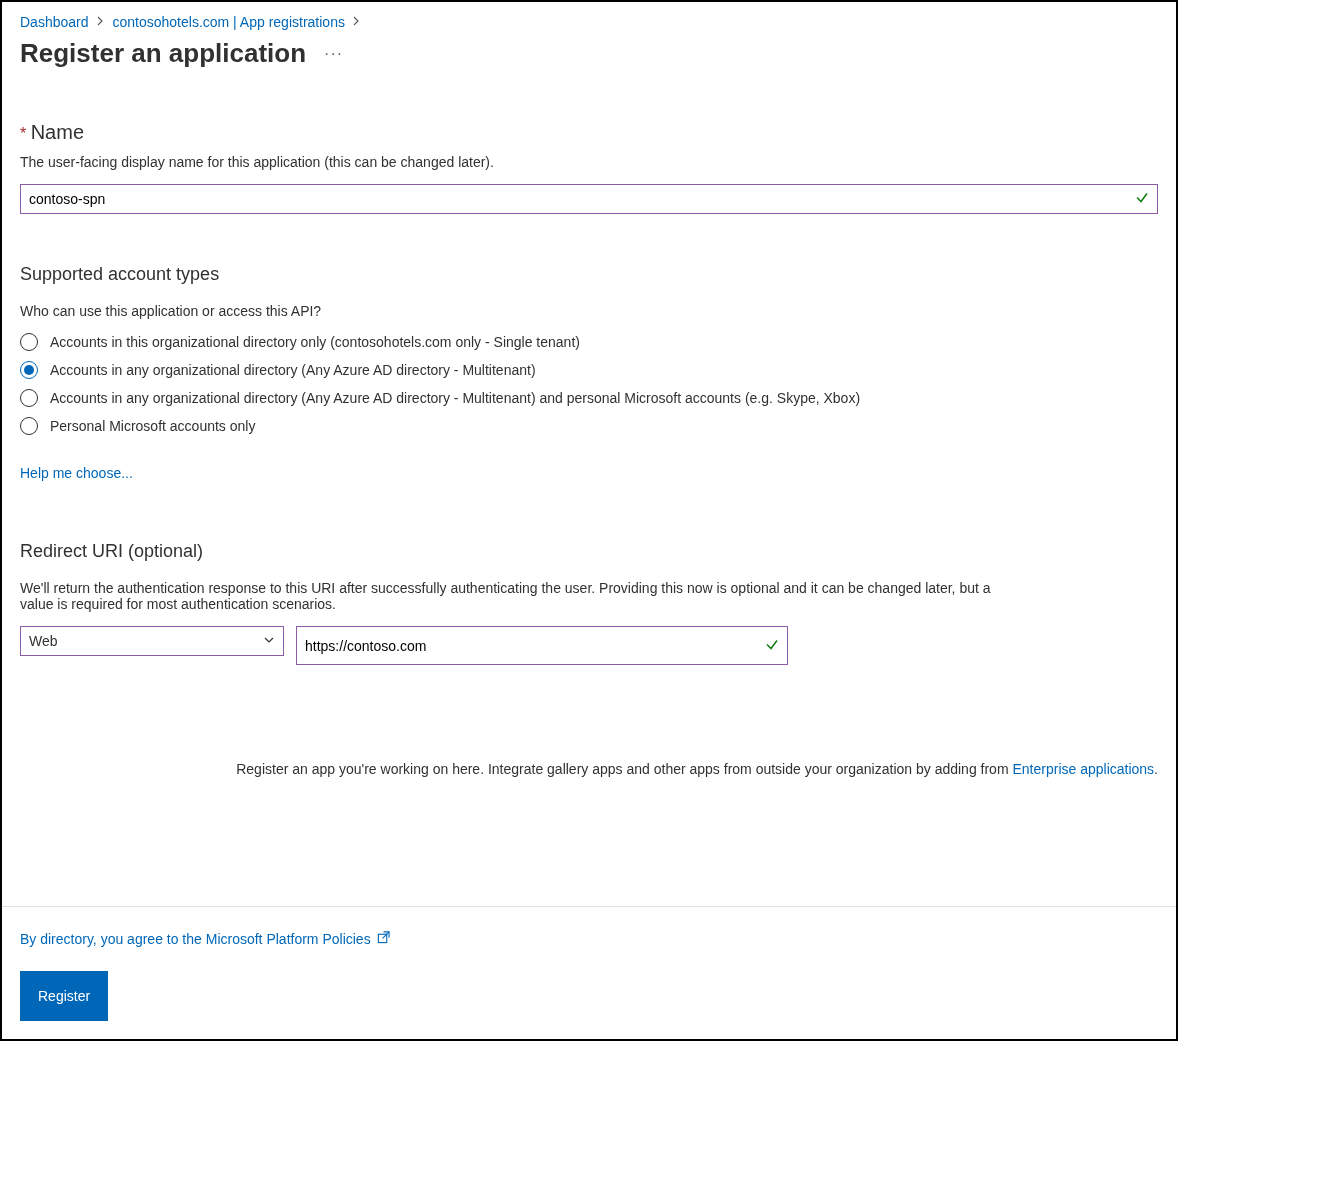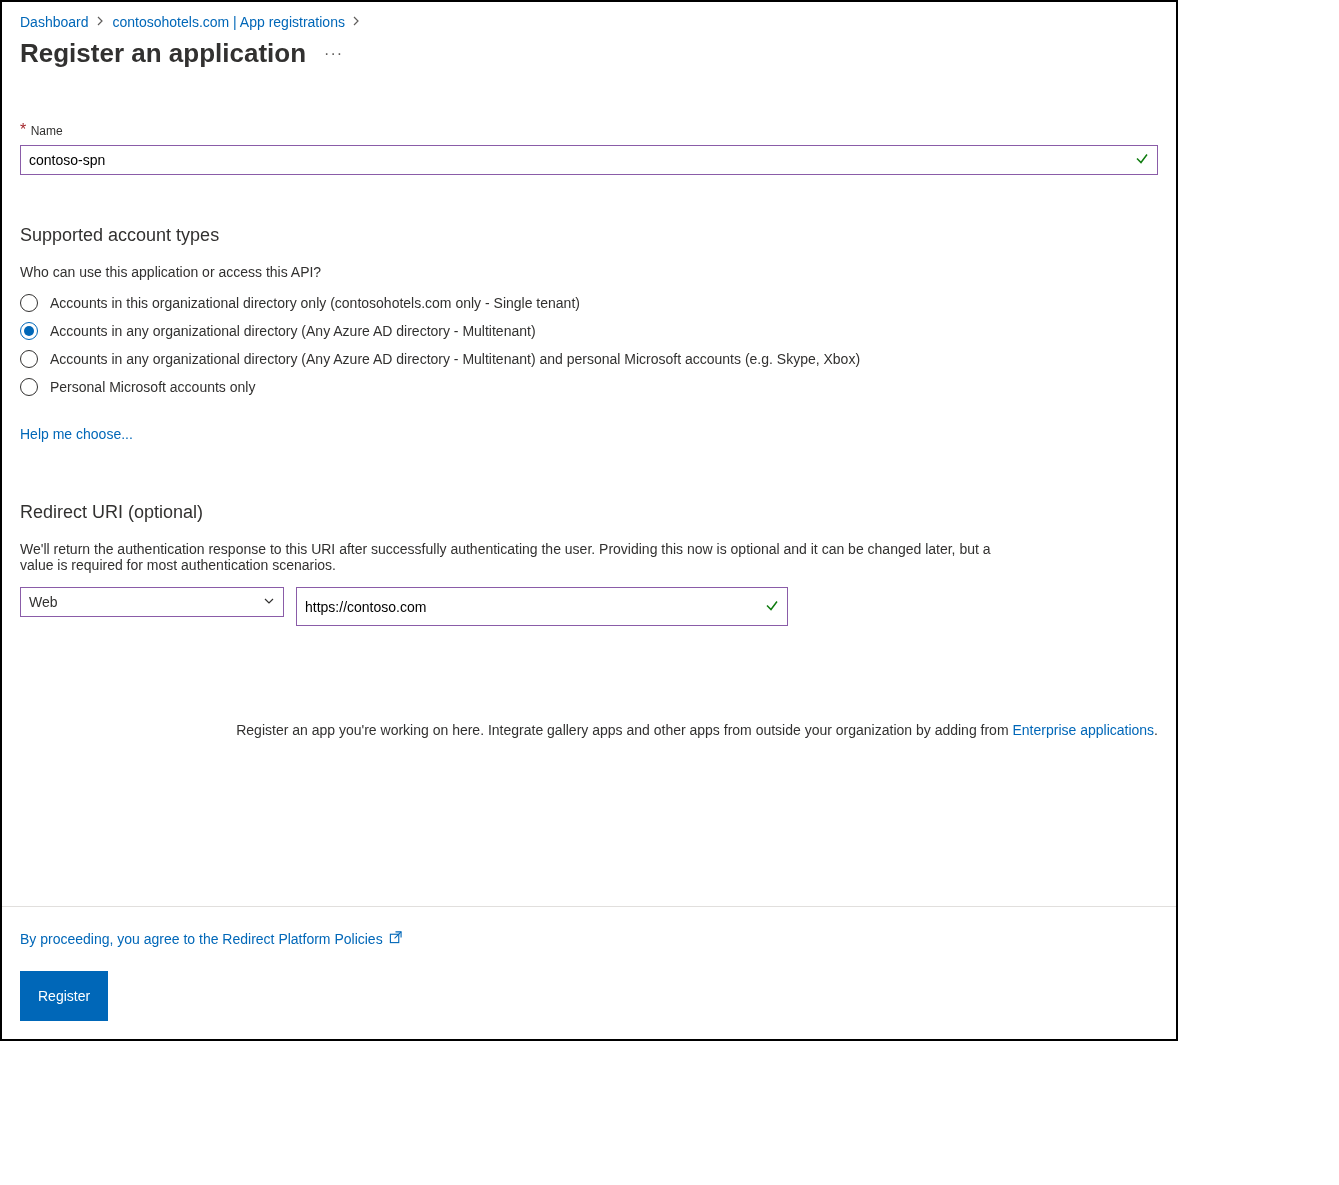--- a/index.html
+++ b/index.html
@@ -30,21 +30,21 @@
     font-size: 14px;
     margin-bottom: 8px;
   }
   .breadcrumb a { color: #0067b8; text-decoration: none; cursor: pointer; }
   .breadcrumb .chev { color: #605e5c; font-size: 12px; }
   .title-row { display: flex; align-items: center; gap: 18px; margin-bottom: 52px; }
   .title { font-size: 26px; font-weight: 600; margin: 0; }
   .more { color: #605e5c; font-size: 16px; cursor: pointer; letter-spacing: 1px; }
   .req { color: #a4262c; }
   .section-label { font-size: 16px; margin-bottom: 6px; }
-  .field-label { font-size: 12px; color: #323130; }
+  .field-label { font-size: 20px; color: #323130; }
   .helper { font-size: 14px; color: #323130; margin: 10px 0 14px 0; }
   .input-wrap {
     position: relative;
     width: 100%;
     border: 1px solid #8a5ca8;
     height: 30px;
     display: flex;
     align-items: center;
     margin-bottom: 50px;
   }
@@ -132,20 +132,21 @@
     </div>
 
     <div class="title-row">
       <h1 class="title">Register an application</h1>
       <span class="more">···</span>
     </div>
 
     <div class="section-label">
       <span class="req">* </span><span class="field-label">Name</span>
     </div>
+    <div class="helper">The user-facing display name for this application (this can be changed later).</div>
     <div class="input-wrap">
       <input type="text" value="contoso-spn" style="">
       <span class="check-icon">
         <svg width="14" height="14" viewBox="0 0 14 14">
             <path d="M2 7 L6 11 L12 3" fill="none" stroke="#107c10" stroke-width="1.5"></path>
           </svg>
       </span>
     </div>
 
     <div class="subheading">Supported account types</div>
@@ -203,21 +204,21 @@
     </div>
 
     <div class="bottom-text">
       <span>Register an app you're working on here. Integrate gallery apps and other apps from outside your organization by adding from </span><a class="link">Enterprise applications</a><span>.</span>
     </div>
 
   </div>
 
   <div class="footer">
     <div class="policies-row">
-      <a class="link">By proceeding, you agree to the Redirect Platform Policies</a>
+      <a class="link">By directory, you agree to the Microsoft Platform Policies</a>
       <span class="ext-icon">
         <svg width="13" height="13" viewBox="0 0 14 14">
           <rect x="1.5" y="3.5" width="9" height="9" fill="none" stroke="#0067b8" stroke-width="1.2"></rect>
           <path d="M7 1 L13 1 L13 7" fill="none" stroke="#0067b8" stroke-width="1.2"></path>
           <path d="M13 1 L6 8" fill="none" stroke="#0067b8" stroke-width="1.2"></path>
         </svg>
       </span>
     </div>
     <button class="register-btn">Register</button>
   </div>

